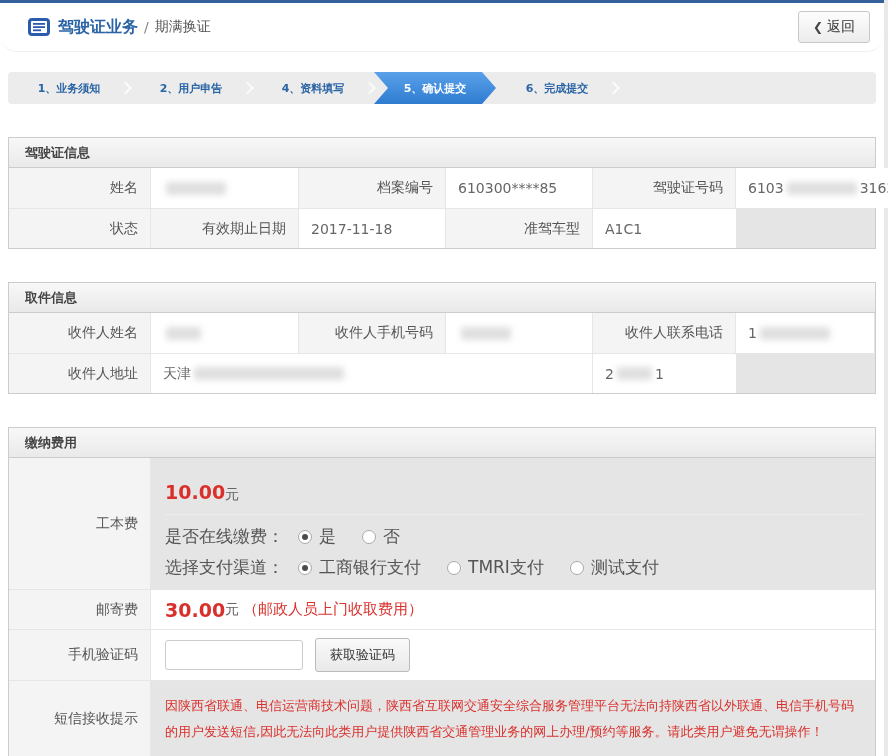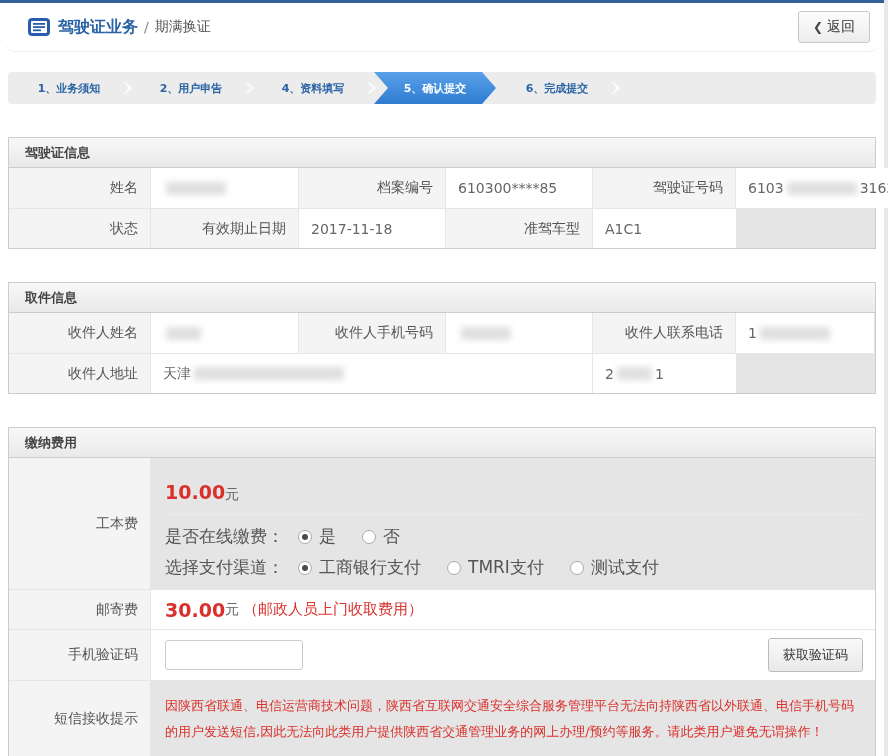--- a/index.html
+++ b/index.html
@@ -339,21 +339,21 @@
       </div>
 
       <div class="cell lbl row-b">邮寄费</div>
       <div class="cell val row-b" style="border-right:none;padding-left:14px;">
         <span class="amount">30.00</span>
           <span class="unit">元</span>
           <span class="fee-note">（邮政人员上门收取费用）</span>
       </div>
 
       <div class="cell lbl row-b">手机验证码</div>
-      <div class="cell val row-b" style="border-right:none;padding:8px 12px 8px 14px;justify-content:space-between;">
+      <div class="cell val row-b" style="border-right:none;padding:8px 12px 8px 14px;">
         <input class="code-input" type="text" value="" style="">
         <button class="get-code-btn">获取验证码</button>
       </div>
 
       <div class="cell lbl row-b">短信接收提示</div>
       <div class="notice row-b">因陕西省联通、电信运营商技术问题，陕西省互联网交通安全综合服务管理平台无法向持陕西省以外联通、电信手机号码的用户发送短信,因此无法向此类用户提供陕西省交通管理业务的网上办理/预约等服务。请此类用户避免无谓操作！</div>
     </div>
   </div>
 
   <div class="footer-divider"></div>

